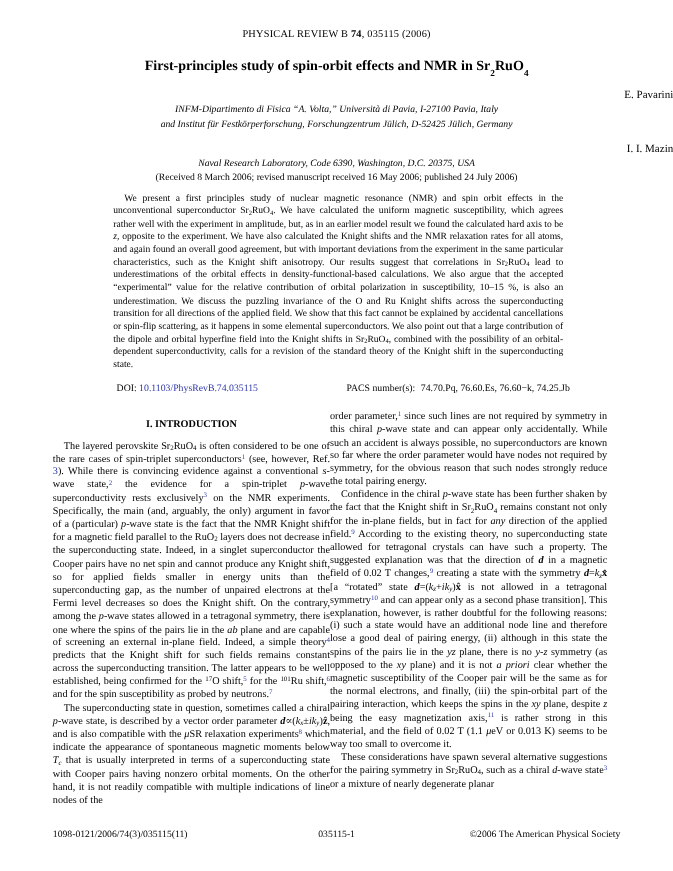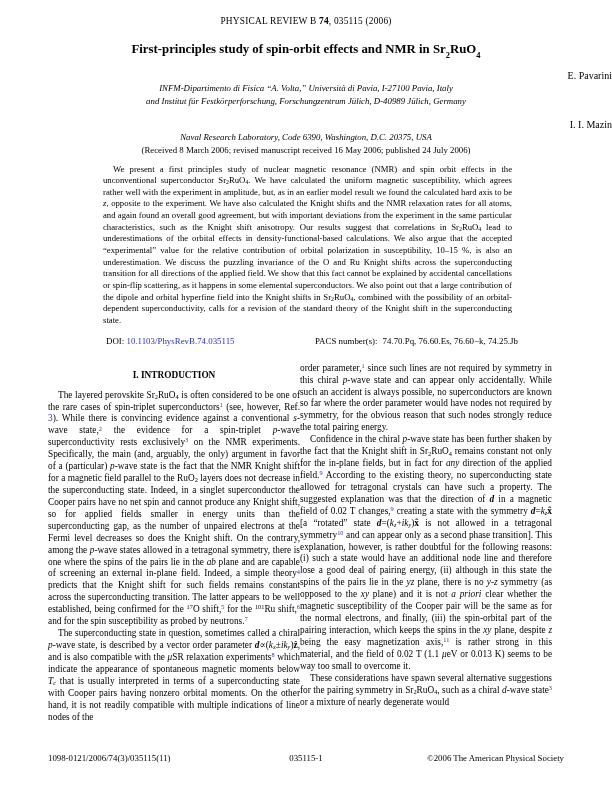--- a/index.html
+++ b/index.html
@@ -1,21 +1,21 @@
 <!DOCTYPE html>
 <html style="--link: #2b35a8;"><head>
 <meta charset="utf-8">
 <style>
   html,body{margin:0;padding:0;background:#ffffff;}
   .page{
     position:relative;width:612px;height:792px;overflow:hidden;background:#fff;
     font-family:"Liberation Serif","DejaVu Serif",serif;color:#000;
     -webkit-font-smoothing:antialiased;
   }
-  .running-head{padding-top:16px;text-align:center;font-size:9.4px;letter-spacing:.2px;}
+  .running-head{padding-top:27px;text-align:center;font-size:9.4px;letter-spacing:.2px;}
   .title{margin:16px 60px 0;text-align:center;font-size:12.8px;font-weight:bold;line-height:15px;}
   .title sub{font-size:66%;position:relative;top:.22em;line-height:0;}
   .author{margin-top:13px;text-align:right;font-size:10px;}
   .affil{margin-top:2px;text-align:center;font-size:8.8px;font-style:italic;line-height:10.5px;}
   .received{margin-top:2px;text-align:center;font-size:8.8px;}
   .abstract{margin:9px 100px 0 103px;font-size:8.7px;line-height:11.65px;text-align:justify;text-indent:10px;}
   .doi-row{position:relative;margin-top:9px;height:12px;font-size:8.9px;}
   .doi{position:absolute;left:106px;}
   .pacs{position:absolute;left:315px;}
   .pacs .pacs-val{margin-left:5px;}
@@ -39,21 +39,21 @@
 <body>
 
 <div class="page">
 
   <div class="running-head"><span>PHYSICAL REVIEW B </span><b>74</b><span>, 035115 (2006)</span></div>
 
   <h1 class="title"><span>First-principles study of spin-orbit effects and NMR in Sr</span><sub>2</sub><span>RuO</span><sub>4</sub></h1>
 
   <div class="author">E. Pavarini</div>
   <div class="affil">INFM-Dipartimento di Fisica “A. Volta,” Università di Pavia, I-27100 Pavia, Italy</div>
-  <div class="affil">and Institut für Festkörperforschung, Forschungzentrum Jülich, D-40989 Jülich, Germany</div>
+  <div class="affil">and Institut für Festkörperforschung, Forschungzentrum Jülich, D-52425 Jülich, Germany</div>
 
   <div class="author">I. I. Mazin</div>
   <div class="affil">Naval Research Laboratory, Code 6390, Washington, D.C. 20375, USA</div>
 
   <div class="received">(Received 8 March 2006; revised manuscript received 16 May 2006; published 24 July 2006)</div>
 
   <div class="abstract"><span>We present a first principles study of nuclear magnetic resonance (NMR) and spin orbit effects in the unconventional superconductor Sr</span><span class="seg-sub">2</span><span>RuO</span><span class="seg-sub">4</span><span>. We have calculated the uniform magnetic susceptibility, which agrees rather well with the experiment in amplitude, but, as in an earlier model result we found the calculated hard axis to be </span><span class="seg-i">z</span><span>, opposite to the experiment. We have also calculated the Knight shifts and the NMR relaxation rates for all atoms, and again found an overall good agreement, but with important deviations from the experiment in the same particular characteristics, such as the Knight shift anisotropy. Our results suggest that correlations in Sr</span><span class="seg-sub">2</span><span>RuO</span><span class="seg-sub">4</span><span> lead to underestimations of the orbital effects in density-functional-based calculations. We also argue that the accepted “experimental” value for the relative contribution of orbital polarization in susceptibility, 10–15 %, is also an underestimation. We discuss the puzzling invariance of the O and Ru Knight shifts across the superconducting transition for all directions of the applied field. We show that this fact cannot be explained by accidental cancellations or spin-flip scattering, as it happens in some elemental superconductors. We also point out that a large contribution of the dipole and orbital hyperfine field into the Knight shifts in Sr</span><span class="seg-sub">2</span><span>RuO</span><span class="seg-sub">4</span><span>, combined with the possibility of an orbital-dependent superconductivity, calls for a revision of the standard theory of the Knight shift in the superconducting state.</span></div>
 
   <div class="doi-row">
     <span class="doi"><span>DOI:</span> <span class="link">10.1103/PhysRevB.74.035115</span></span>
@@ -62,21 +62,21 @@
 
   <div class="columns">
     <div class="col">
       <div class="section-heading">I. INTRODUCTION</div>
       <p class="indent"><span>The layered perovskite Sr</span><span class="seg-sub">2</span><span>RuO</span><span class="seg-sub">4</span><span> is often considered to be one of the rare cases of spin-triplet superconductors</span><span class="seg-sup link">1</span><span> (see, however, Ref. </span><span class="link">3</span><span>). While there is convincing evidence against a conventional </span><span class="seg-i">s</span><span>-wave state,</span><span class="seg-sup link">2</span><span> the evidence for a spin-triplet </span><span class="seg-i">p</span><span>-wave superconductivity rests exclusively</span><span class="seg-sup link">3</span><span> on the NMR experiments. Specifically, the main (and, arguably, the only) argument in favor of a (particular) </span><span class="seg-i">p</span><span>-wave state is the fact that the NMR Knight shift for a magnetic field parallel to the RuO</span><span class="seg-sub">2</span><span> layers does not decrease in the superconducting state. Indeed, in a singlet superconductor the Cooper pairs have no net spin and cannot produce any Knight shift, so for applied fields smaller in energy units than the superconducting gap, as the number of unpaired electrons at the Fermi level decreases so does the Knight shift. On the contrary, among the </span><span class="seg-i">p</span><span>-wave states allowed in a tetragonal symmetry, there is one where the spins of the pairs lie in the </span><span class="seg-i">ab</span><span> plane and are capable of screening an external in-plane field. Indeed, a simple theory</span><span class="seg-sup link">4</span><span> predicts that the Knight shift for such fields remains constant across the superconducting transition. The latter appears to be well established, being confirmed for the </span><span class="seg-sup">17</span><span>O shift,</span><span class="seg-sup link">5</span><span> for the </span><span class="seg-sup">101</span><span>Ru shift,</span><span class="seg-sup link">6</span><span> and for the spin susceptibility as probed by neutrons.</span><span class="seg-sup link">7</span></p>
       <p class="indent"><span>The superconducting state in question, sometimes called a chiral </span><span class="seg-i">p</span><span>-wave state, is described by a vector order parameter </span><span class="seg-bi">d</span><span>∝(</span><span class="seg-i">k</span><span class="seg-sub seg-i">x</span><span>±</span><span class="seg-i">ik</span><span class="seg-sub seg-i">y</span><span>)</span><span class="seg-b">ẑ</span><span>, and is also compatible with the </span><span class="seg-i">μ</span><span>SR relaxation experiments</span><span class="seg-sup link">8</span><span> which indicate the appearance of spontaneous magnetic moments below </span><span class="seg-i">T</span><span class="seg-sub seg-i">c</span><span> that is usually interpreted in terms of a superconducting state with Cooper pairs having nonzero orbital moments. On the other hand, it is not readily compatible with multiple indications of line nodes of the</span></p>
     </div>
     <div class="col">
       <p><span>order parameter,</span><span class="seg-sup link">1</span><span> since such lines are not required by symmetry in this chiral </span><span class="seg-i">p</span><span>-wave state and can appear only accidentally. While such an accident is always possible, no superconductors are known so far where the order parameter would have nodes not required by symmetry, for the obvious reason that such nodes strongly reduce the total pairing energy.</span></p>
       <p class="indent"><span>Confidence in the chiral </span><span class="seg-i">p</span><span>-wave state has been further shaken by the fact that the Knight shift in Sr</span><span class="seg-sub">2</span><span>RuO</span><span class="seg-sub">4</span><span> remains constant not only for the in-plane fields, but in fact for </span><span class="seg-i">any</span><span> direction of the applied field.</span><span class="seg-sup link">9</span><span> According to the existing theory, no superconducting state allowed for tetragonal crystals can have such a property. The suggested explanation was that the direction of </span><span class="seg-bi">d</span><span> in a magnetic field of 0.02 T changes,</span><span class="seg-sup link">9</span><span> creating a state with the symmetry </span><span class="seg-bi">d</span><span>=</span><span class="seg-i">k</span><span class="seg-sub seg-i">z</span><span class="seg-b">x̂</span><span> [a “rotated” state </span><span class="seg-bi">d</span><span>=(</span><span class="seg-i">k</span><span class="seg-sub seg-i">z</span><span>+</span><span class="seg-i">ik</span><span class="seg-sub seg-i">y</span><span>)</span><span class="seg-b">x̂</span><span> is not allowed in a tetragonal symmetry</span><span class="seg-sup link">10</span><span> and can appear only as a second phase transition]. This explanation, however, is rather doubtful for the following reasons: (i) such a state would have an additional node line and therefore lose a good deal of pairing energy, (ii) although in this state the spins of the pairs lie in the </span><span class="seg-i">yz</span><span> plane, there is no </span><span class="seg-i">y</span><span>-</span><span class="seg-i">z</span><span> symmetry (as opposed to the </span><span class="seg-i">xy</span><span> plane) and it is not </span><span class="seg-i">a priori</span><span> clear whether the magnetic susceptibility of the Cooper pair will be the same as for the normal electrons, and finally, (iii) the spin-orbital part of the pairing interaction, which keeps the spins in the </span><span class="seg-i">xy</span><span> plane, despite </span><span class="seg-i">z</span><span> being the easy magnetization axis,</span><span class="seg-sup link">11</span><span> is rather strong in this material, and the field of 0.02 T (1.1 </span><span class="seg-i">μ</span><span>eV or 0.013 K) seems to be way too small to overcome it.</span></p>
-      <p class="indent"><span>These considerations have spawn several alternative suggestions for the pairing symmetry in Sr</span><span class="seg-sub">2</span><span>RuO</span><span class="seg-sub">4</span><span>, such as a chiral </span><span class="seg-i">d</span><span>-wave state</span><span class="seg-sup link">3</span><span> or a mixture of nearly degenerate would</span></p>
+      <p class="indent"><span>These considerations have spawn several alternative suggestions for the pairing symmetry in Sr</span><span class="seg-sub">2</span><span>RuO</span><span class="seg-sub">4</span><span>, such as a chiral </span><span class="seg-i">d</span><span>-wave state</span><span class="seg-sup link">3</span><span> or a mixture of nearly degenerate planar</span></p>
     </div>
   </div>
 
   <div class="footer">
     <span class="f-center">035115-1</span>
     <span class="f-left">1098-0121/2006/74(3)/035115(11)</span>
     <span class="f-right">©2006 The American Physical Society</span>
   </div>
 
 </div>

